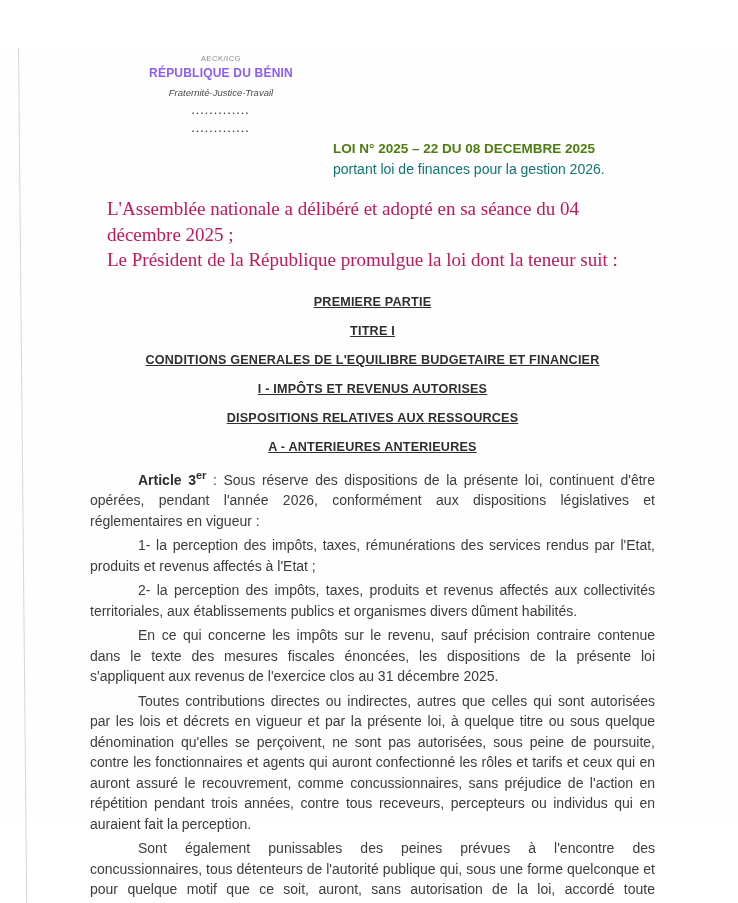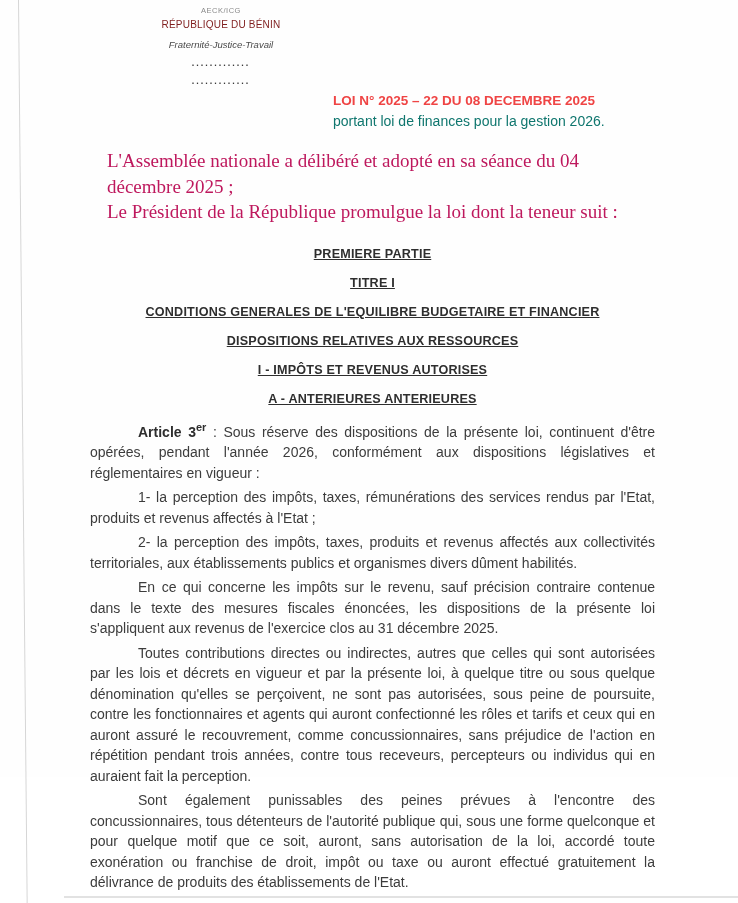--- a/index.html
+++ b/index.html
@@ -7,20 +7,21 @@
     width: 738px; height: 903px;
     background: #ffffff;
     font-family: "Liberation Sans", sans-serif;
     color: #3c3c3c;
     overflow: hidden;
   }
   .page {
     position: relative;
     width: 738px; height: 777px;
     background: #fefefe;
+    margin-top: 48px;
   }
   
   .edge-left {
     position: absolute; left: 18px; top: 0;
     width: 1px; height: 903px;
     background: #d6d6d6;
     transform: rotate(-0.55deg);
     transform-origin: top left;
   }
   .edge-bottom {
@@ -32,34 +33,34 @@
     position: absolute; left: 90px; top: 6px;
     width: 565px;
   }
   
   .letterhead { width: 262px; text-align: center; }
   .lh-code {
     font-size: 7.5px; line-height: 9px;
     color: #8a8a8a; letter-spacing: .5px;
   }
   .lh-country {
-    font-size: 10px; line-height: 16px; margin-top: 2px;
-    font-weight: normal; color: #7f1d1d; letter-spacing: .2px;
+    font-size: 12px; line-height: 16px; margin-top: 2px;
+    font-weight: bold; color: #8b5cf6; letter-spacing: .2px;
   }
   .lh-motto { font-size: 9.5px; line-height: 11px; margin-top: 6px; color: #4a4a4a; font-style: italic; }
   .lh-sep {
     font-size: 9px; line-height: 6px; margin-top: 10px;
     font-weight: bold; letter-spacing: 2px; color: #3a3a3a;
     overflow: hidden;
   }
   .lh-inst { font-size: 13.5px; line-height: 16px; margin-top: 7px; color: #3a3a3a; letter-spacing: .3px; }
   .sep2 { margin-top: 12px; }
   
   .law-title { margin: 8px 0 0 243px; }
-  .law-number { font-size: 13.5px; line-height: 17px; font-weight: bold; color: #ef4444; }
+  .law-number { font-size: 13.5px; line-height: 17px; font-weight: bold; color: #4d7c0f; }
   .law-subject { font-size: 14px; line-height: 18px; margin-top: 3px; color: #0f766e; }
   
   .preamble { margin-top: 18px; }
   .preamble p {
     margin: 0; padding-left: 17px;
     font-size: 19px; line-height: 25.5px; color: #be185d; font-family: Liberation Serif, serif;
   }
   
   .headings { margin-top: 22px; text-align: center; }
   .headings h2 {
@@ -105,22 +106,22 @@
 
     <div class="preamble">
       <p>L'Assemblée nationale a délibéré et adopté en sa séance du 04 décembre 2025 ;</p>
       <p>Le Président de la République promulgue la loi dont la teneur suit :</p>
     </div>
 
     <div class="headings">
       <h2>PREMIERE PARTIE</h2>
       <h2>TITRE I</h2>
       <h2>CONDITIONS GENERALES DE L'EQUILIBRE BUDGETAIRE ET FINANCIER</h2>
+      <h2>I - IMPÔTS ET REVENUS AUTORISES</h2>
       <h2>DISPOSITIONS RELATIVES AUX RESSOURCES</h2>
-      <h2>I - IMPÔTS ET REVENUS AUTORISES</h2>
       <h2>A - ANTERIEURES ANTERIEURES</h2>
     </div>
 
     <div class="bodytext">
       <p><span class="article-label"><span>Article 3</span><sup>er</sup></span><span> : Sous réserve des dispositions de la présente loi, continuent d'être opérées, pendant l'année 2026, conformément aux dispositions législatives et réglementaires en vigueur :</span></p>
       <p>1- la perception des impôts, taxes, rémunérations des services rendus par l'Etat, produits et revenus affectés à l'Etat ;</p>
       <p>2- la perception des impôts, taxes, produits et revenus affectés aux collectivités territoriales, aux établissements publics et organismes divers dûment habilités.</p>
       <p>En ce qui concerne les impôts sur le revenu, sauf précision contraire contenue dans le texte des mesures fiscales énoncées, les dispositions de la présente loi s'appliquent aux revenus de l'exercice clos au 31 décembre 2025.</p>
       <p>Toutes contributions directes ou indirectes, autres que celles qui sont autorisées par les lois et décrets en vigueur et par la présente loi, à quelque titre ou sous quelque dénomination qu'elles se perçoivent, ne sont pas autorisées, sous peine de poursuite, contre les fonctionnaires et agents qui auront confectionné les rôles et tarifs et ceux qui en auront assuré le recouvrement, comme concussionnaires, sans préjudice de l'action en répétition pendant trois années, contre tous receveurs, percepteurs ou individus qui en auraient fait la perception.</p>
       <p>Sont également punissables des peines prévues à l'encontre des concussionnaires, tous détenteurs de l'autorité publique qui, sous une forme quelconque et pour quelque motif que ce soit, auront, sans autorisation de la loi, accordé toute exonération ou franchise de droit, impôt ou taxe ou auront effectué gratuitement la délivrance de produits des établissements de l'Etat.</p>

